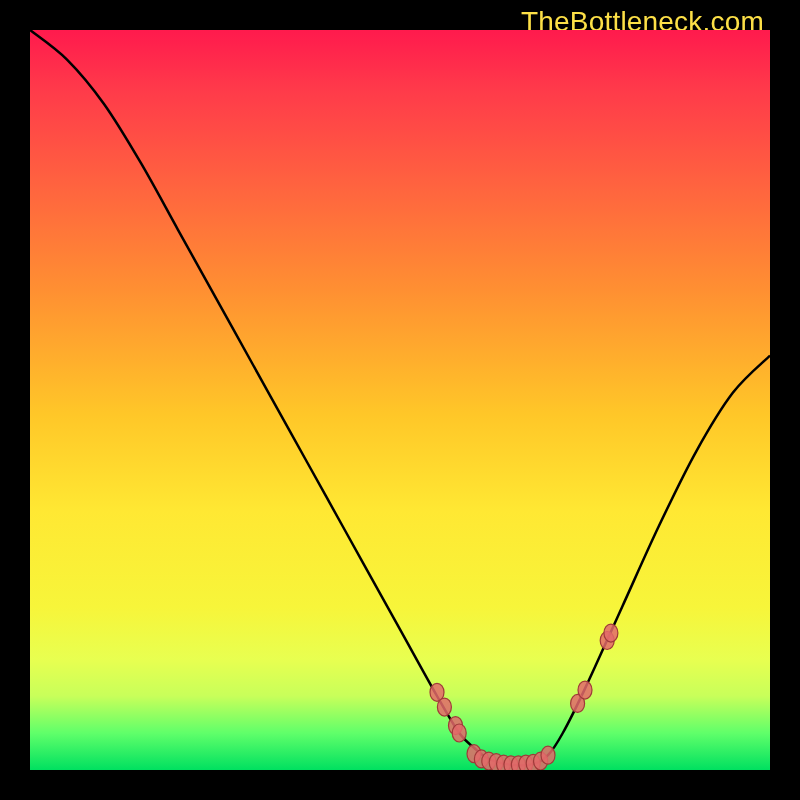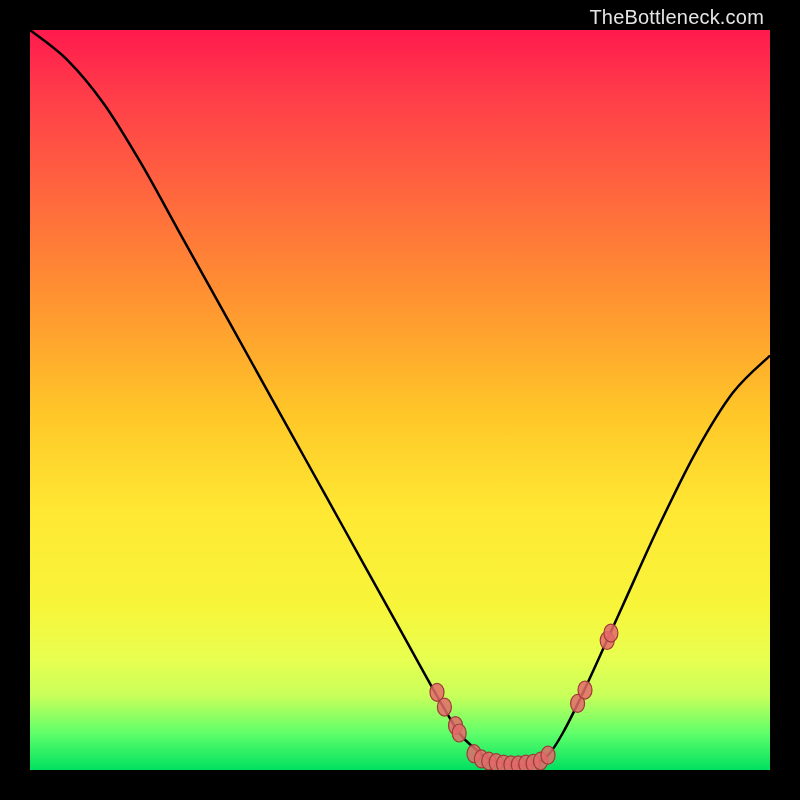--- a/index.html
+++ b/index.html
@@ -17,21 +17,21 @@
       #ffc728 52%,
       #ffe833 65%,
       #f7f53a 78%,
       #e8ff50 85%,
       #c8ff5a 90%,
       #60ff6a 95%,
       #00e060 100%);
   }
   .watermark {
     position: absolute; top: 6px; right: 36px;
-    color: #e5e5e5; font-size: 20px; font-weight: 500;
+    color: #fde047; font-size: 28px; font-weight: 500;
     font-family: Arial, sans-serif; letter-spacing: 0.2px;
   }
   svg.curve { position: absolute; inset: 0; width: 100%; height: 100%; }
   .data-point { fill: #e36a6a; fill-opacity: 0.85; stroke: #a03a3a; stroke-width: 1.2; }
 </style>
 </head>
 <body>
 <div class="frame">
 
   <div class="watermark">TheBottleneck.com</div>

